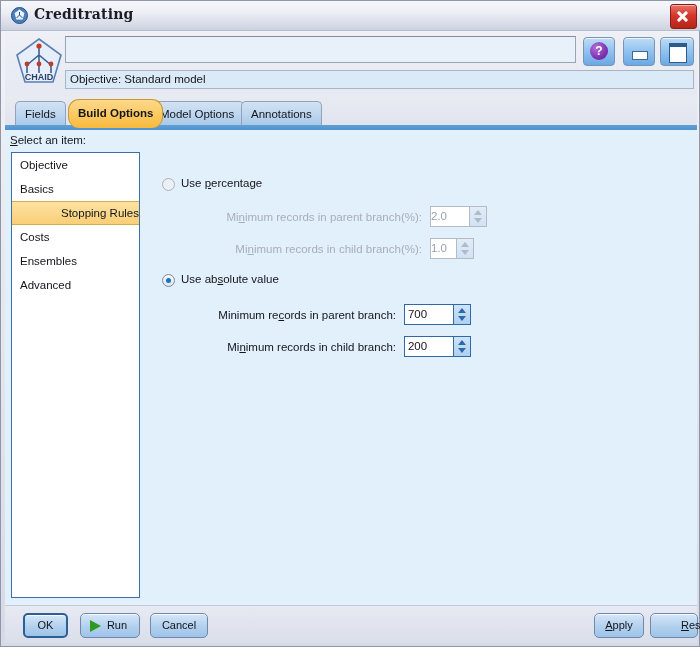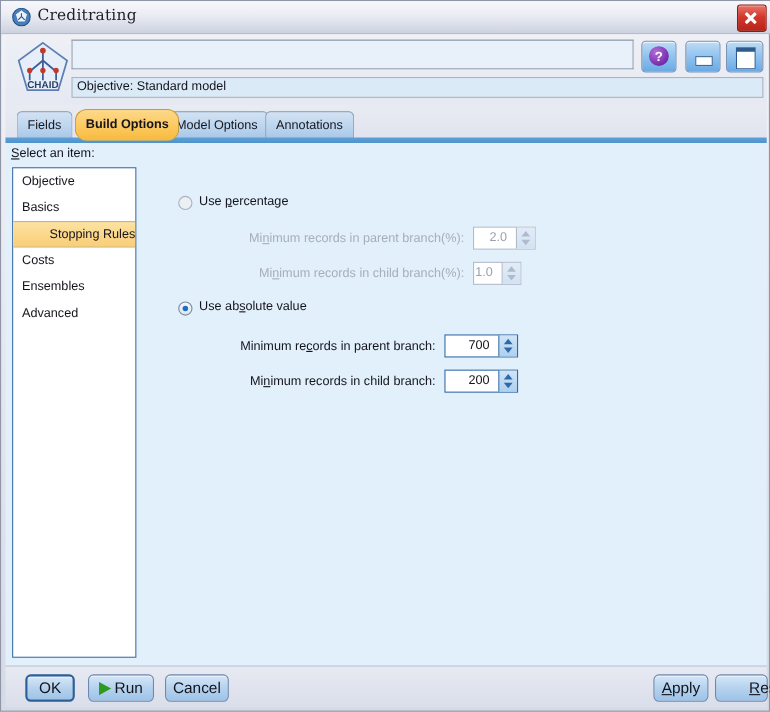--- a/index.html
+++ b/index.html
@@ -25,21 +25,21 @@
     border-bottom: 1px solid #b6bccb;
     box-sizing: border-box;
   }
   .title-icon {
     position: absolute; left: 10px; top: 6px;
     width: 17px; height: 17px;
   }
   .title-text {
     position: absolute; left: 33px; top: 5px;
     font-family: "DejaVu Serif", serif;
-    font-size: 14px; font-weight: normal;
+    font-size: 14px; font-weight: bold;
     color: #1c1c24;
     letter-spacing: 0.2px;
     white-space: nowrap;
   }
   .close-btn {
     position: absolute; right: 4px; top: 3px;
     width: 25px; height: 23px;
     border-radius: 3px;
     background: linear-gradient(to bottom, #e8756a 0%, #d4372c 45%, #b52418 100%);
     border: 1px solid #8c1c12;
@@ -160,21 +160,21 @@
     box-sizing: border-box;
   }
   .select-label {
     position: absolute; left: 5px; top: 4px;
     font-size: 11.5px; color: #14141c;
   }
   .select-label u { text-decoration: underline; }
 
   .itemlist {
     position: absolute; left: 6px; top: 22px;
-    width: 113px; height: 446px;
+    width: 129px; height: 446px;
     background: #ffffff;
     border: 1px solid #3a6fa8;
     box-sizing: border-box;
     overflow: hidden;
   }
   .item {
     height: 24px; line-height: 24px;
     font-size: 11.5px;
     color: #14141c;
     padding-left: 8px;
@@ -234,23 +234,23 @@
     box-sizing: border-box;
     border: 1px solid #2f6aa8;
     background: #ffffff;
     display: flex;
   }
   .spinner.disabled { border-color: #b2bcc9; background:#ffffff; }
   .spin-val {
     flex: 1;
     font-size: 11.5px;
     color: #14141c;
-    text-align: right;
+    text-align: center;
     line-height: 19px;
-    padding-right: 8px;
+    padding-right: 23px;
     overflow: hidden;
     white-space: nowrap;
   }
   .spinner.disabled .spin-val { color: #9aa2ae; }
   .spin-arrows {
     width: 16px;
     border-left: 1px solid #2f6aa8;
     background: linear-gradient(to bottom, #cfe4f7 0%, #aed0f0 100%);
     position: relative;
   }
@@ -276,21 +276,21 @@
     border-top: 1px solid #c3c9d6;
     box-sizing: border-box;
   }
   .btn {
     position: absolute; top: 7px;
     height: 25px;
     border-radius: 5px;
     border: 1px solid #6f89ad;
     background: linear-gradient(to bottom, #d6e7f8 0%, #b5d2ee 50%, #9dc3e8 100%);
     box-shadow: inset 0 1px 0 rgba(255,255,255,.75);
-    font-size: 14px;
+    font-size: 11px;
     color: #14141c;
     line-height: 23px;
     text-align: center;
     cursor: pointer;
     box-sizing: border-box;
     white-space: nowrap;
   }
   .btn.default { border: 2px solid #2c5f96; line-height: 21px; }
   .btn u { text-decoration: underline; }
   .run-arrow {

